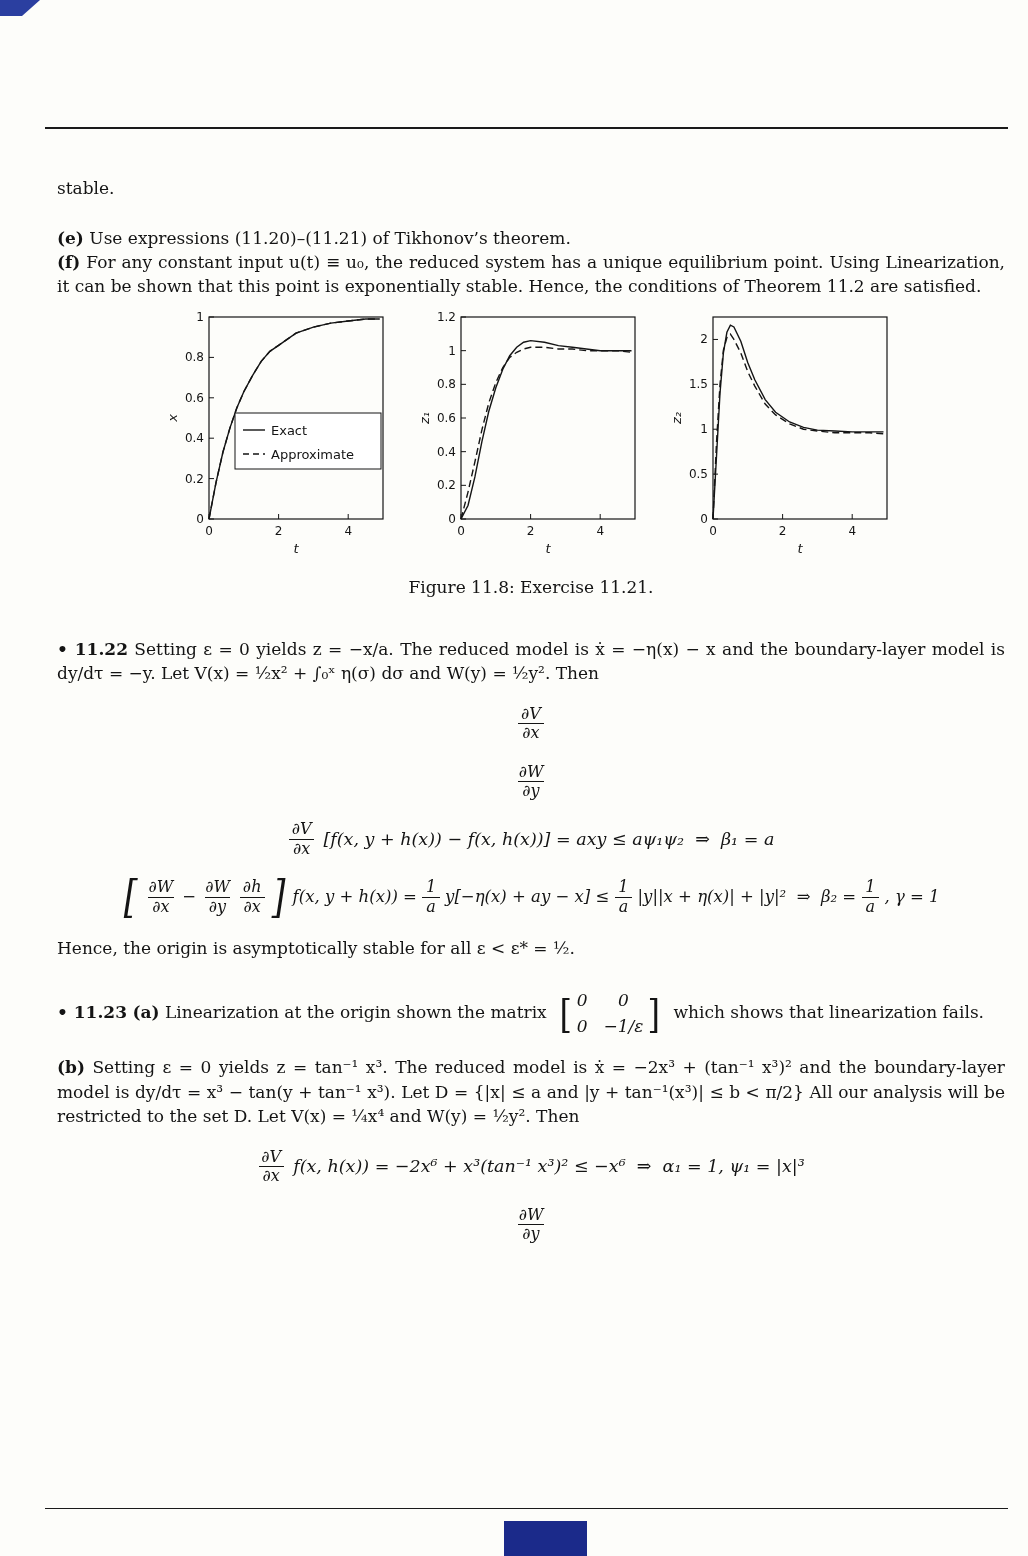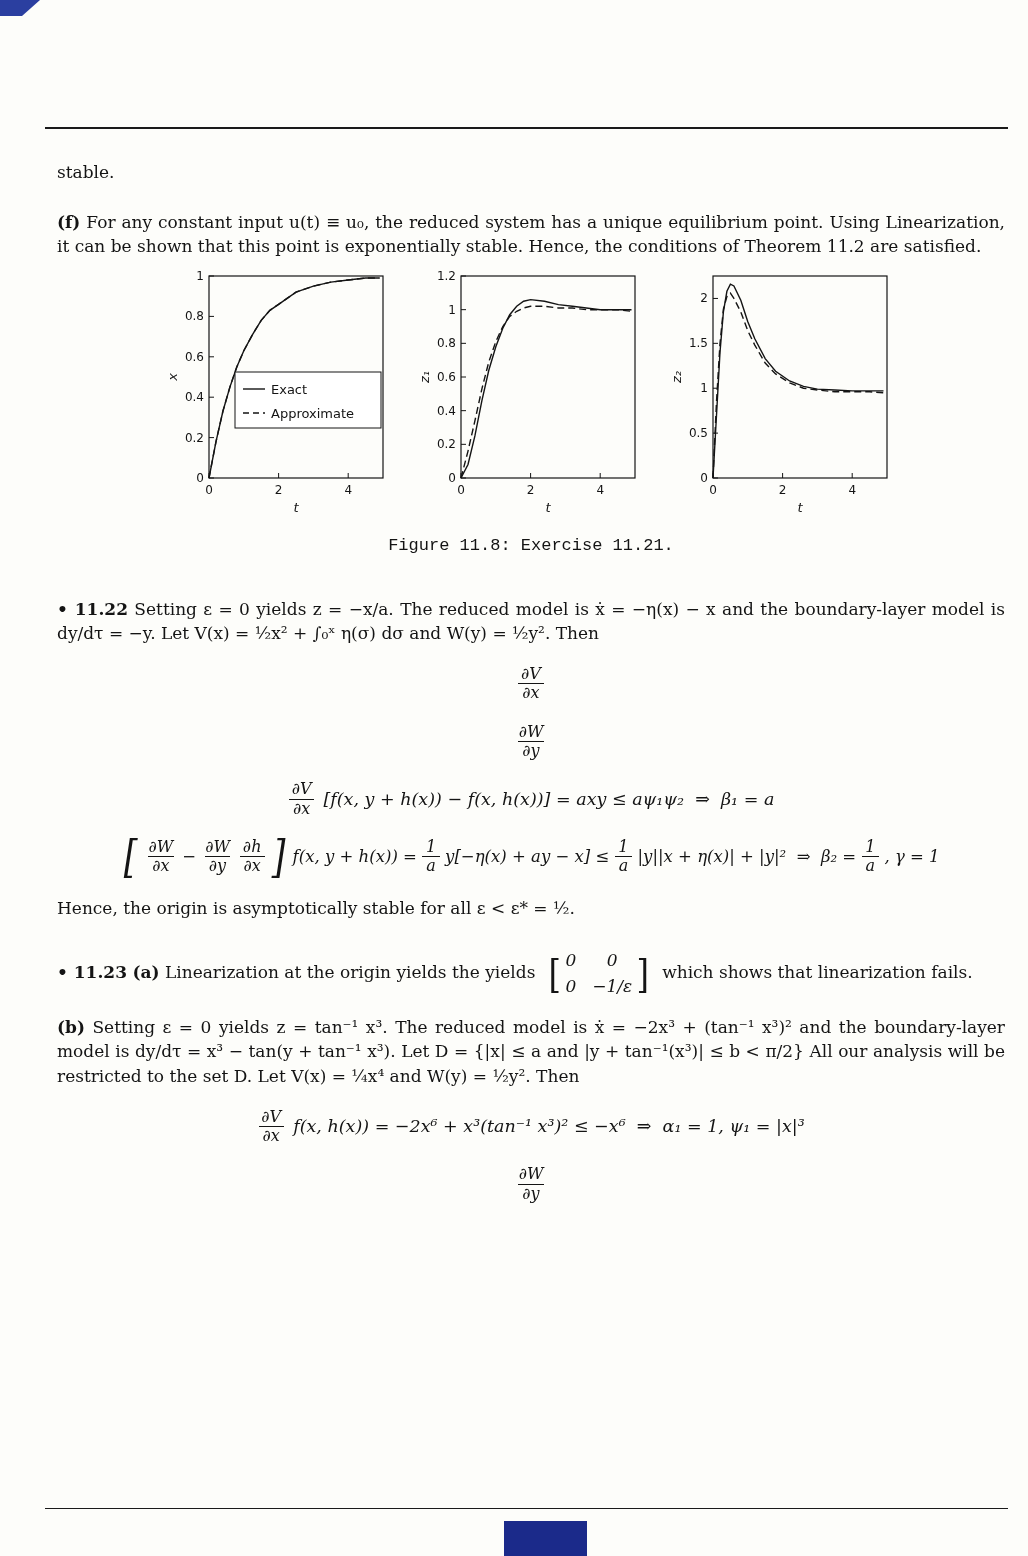--- a/index.html
+++ b/index.html
@@ -4,28 +4,28 @@
 <style>
   html,body{margin:0;padding:0;background:#d8d8d8;}
   .page{position:relative;width:1028px;height:1556px;background:#fdfdfa;overflow:hidden;
         color:#141414;font-family:"DejaVu Serif",serif;}
   .rule{position:absolute;left:45px;width:963px;border-top:2px solid #1a1a1a;}
   .rule-top{top:127px;}
   .rule-bottom{top:1508px;border-top-width:1.5px;}
   .corner-mark{position:absolute;left:0;top:0;width:40px;height:16px;background:#2b3fa0;
         clip-path:polygon(0 0,100% 0,55% 100%,0 100%);}
   .footer-block{position:absolute;left:504px;top:1521px;width:83px;height:35px;background:#1b2a8a;}
-  .content{position:absolute;left:57px;top:160px;width:948px;font-size:17px;line-height:1.42;}
+  .content{position:absolute;left:57px;top:176px;width:948px;font-size:17px;line-height:1.42;}
   .para{margin:0;text-align:justify;}
   .stable{margin-bottom:26px;}
   .lbl{font-weight:bold;}
   .mb-g{margin-bottom:20px;}
   .charts-row{display:flex;justify-content:center;gap:24px;margin:8px 0 0 0;}
   .chart{width:228px;height:250px;}
-  .caption{text-align:center;margin:18px 0 38px;font-family:Liberation Mono, monospace;}
+  .caption{text-align:center;margin:18px 0 38px;}
   .eq{display:flex;justify-content:center;align-items:center;gap:8px;margin:20px 0;
       font-style:italic;font-size:17.5px;}
   .eq-wide{font-size:16.5px;gap:5px;}
   .eqbody{white-space:pre-wrap;}
   .frac{display:inline-flex;flex-direction:column;align-items:center;font-size:16px;line-height:1.15;}
   .frac .den{border-top:1.5px solid #141414;}
   .frac .num,.frac .den{padding:0 4px;display:block;text-align:center;}
   .bigb{font-size:44px;line-height:0;font-weight:400;transform:scaleX(0.8);}
   .matwrap{display:inline-flex;align-items:center;vertical-align:middle;gap:3px;margin:0 6px;}
   .matwrap .bigb{font-size:40px;}
@@ -41,20 +41,21 @@
 <body>
 
 <div class="page">
   <div class="corner-mark"></div>
   <div class="rule rule-top"></div>
 
   <div class="content">
 
     <p class="para stable">stable.</p>
 
+    <p class="para"><b class="lbl">(e)</b><span> Use expressions (11.20)–(11.21) of Tikhonov’s theorem.</span></p>
 
     <p class="para"><b class="lbl">(f)</b><span> For any constant input u(t) ≡ u₀, the reduced system has a unique equilibrium point. Using Linearization, it can be shown that this point is exponentially stable. Hence, the conditions of Theorem 11.2 are satisfied.</span></p>
 
 
     <div class="charts-row">
       <div class="chart"><svg width="228" height="250">
             <rect x="44" y="10" width="174" height="202" fill="none" stroke="#141414" stroke-width="1.2"></rect>
             <line x1="44" y1="212" x2="44" y2="207" stroke="#141414" stroke-width="1"></line>
             <text x="44" y="228" text-anchor="middle" font-size="12" font-family="DejaVu Sans, sans-serif" fill="#141414">0</text>
             <line x1="113.60000000000001" y1="212" x2="113.60000000000001" y2="207" stroke="#141414" stroke-width="1"></line>
@@ -192,21 +193,21 @@
           <span class="num">1</span>
           <span class="den">a</span>
         </span>
       <span class="eqbody">, γ = 1</span>
     </div>
 
     <p class="para hence">Hence, the origin is asymptotically stable for all ε &lt; ε* = ½.</p>
 
     <div class="para matline">
       <b class="lbl">• 11.23</b>
-      <b class="lbl">(a)</b><span> Linearization at the origin yields the yields</span>
+      <b class="lbl">(a)</b><span> Linearization at the origin shown the matrix</span>
       <span class="matwrap">
         <span class="bigb">[</span>
         <span class="mat">
           <span>0</span>
           <span>0</span>
           <span>0</span>
           <span>−1/ε</span>
         </span>
         <span class="bigb">]</span>
       </span>

